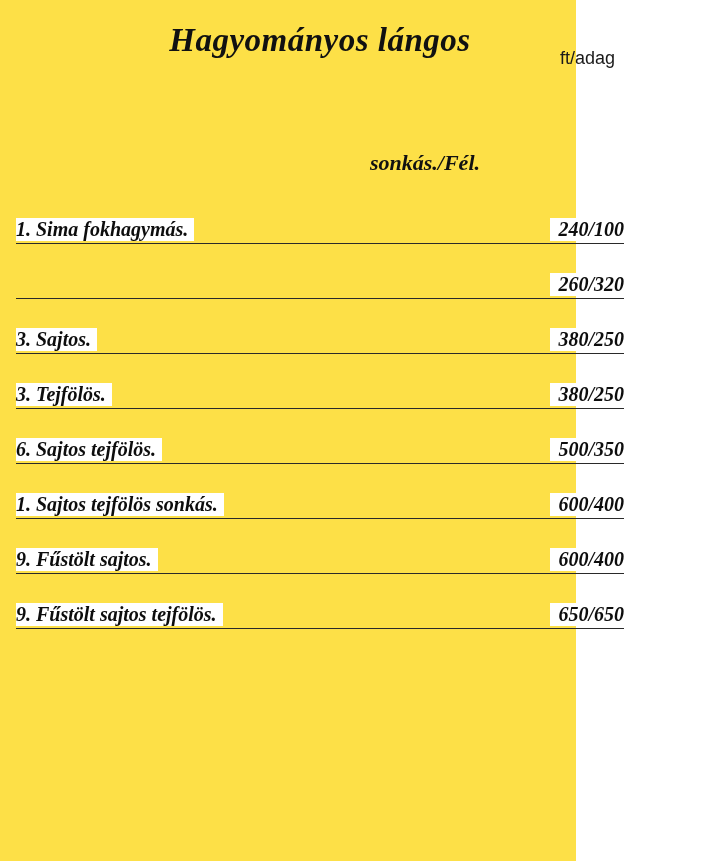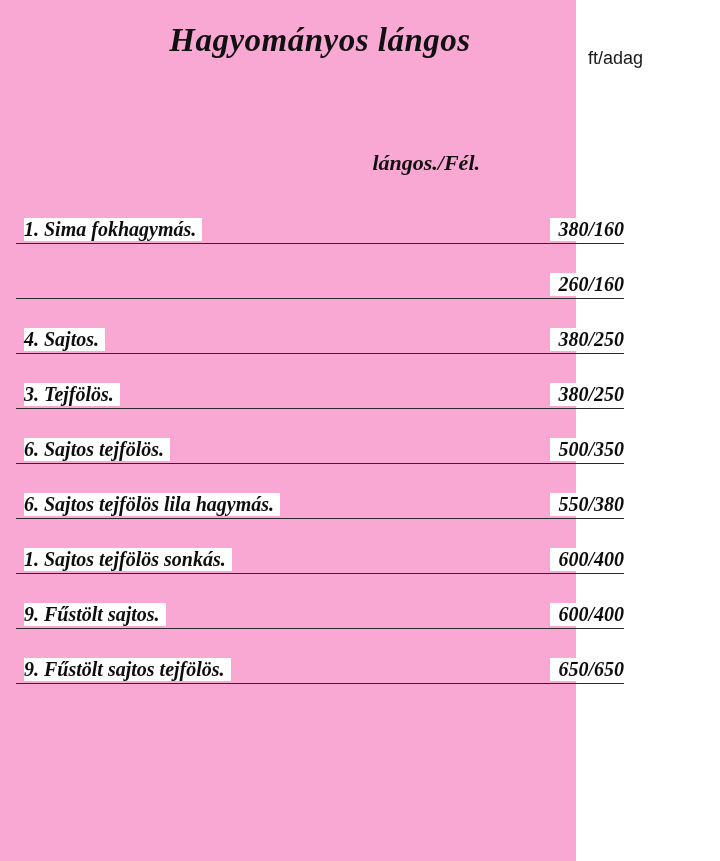--- a/index.html
+++ b/index.html
@@ -13,21 +13,21 @@
     position: relative;
     font-family: "Liberation Serif", serif;
     color: #000000;
     overflow: hidden;
   }
 
   .page {
     position: relative;
     width: 576px;
     height: 861px;
-    background: #f9a8d4;
+    background: #fde047;
   }
 
   .title {
     position: absolute;
     left: 0;
     top: 22px;
     width: 640px;
     text-align: center;
     font-family: "Liberation Serif", serif;
     font-style: italic;
@@ -39,21 +39,20 @@
 
   .unit {
     position: absolute;
     left: 560px;
     top: 48px;
     font-family: "Liberation Sans", sans-serif;
     font-size: 18px;
     font-style: normal;
     font-weight: normal;
     color: #1a1a1a;
-    margin-left: 28px;
   }
 
   .price-header {
     position: absolute;
     right: 96px;
     top: 150px;
     font-family: "Liberation Serif", serif;
     font-style: italic;
     font-weight: bold;
     font-size: 22px;
@@ -75,21 +74,21 @@
   .row .rule {
     position: absolute;
     left: 0;
     right: 0;
     bottom: 16px;
     border-bottom: 1px solid #2a2a2a;
   }
 
   .row .name {
     position: absolute;
-    left: 8px;
+    left: 0;
     bottom: 19px;
     background: #ffffff;
     padding-right: 6px;
     font-family: "Liberation Serif", serif;
     font-style: italic;
     font-weight: bold;
     font-size: 20px;
     white-space: nowrap;
     color: #0d0d0d;
   }
@@ -118,58 +117,53 @@
 </style>
 </head>
 <body>
 
 <div class="page">
 
   <div class="title">Hagyományos lángos</div>
 
   <div class="unit">ft/adag</div>
 
-  <div class="price-header">lángos./Fél.</div>
+  <div class="price-header">sonkás./Fél.</div>
 
   <div class="menu">
 
     <div class="row">
       <div class="rule"></div>
       <div class="name"><span>1. Sima fokhagymás.</span></div>
-      <div class="price">380/160</div>
+      <div class="price">240/100</div>
     </div>
 
     <div class="row">
       <div class="rule"></div>
-      <div class="price">260/160</div>
+      <div class="price">260/320</div>
     </div>
 
     <div class="row">
       <div class="rule"></div>
-      <div class="name"><span>4. Sajtos.</span></div>
+      <div class="name"><span>3. Sajtos.</span></div>
       <div class="price">380/250</div>
     </div>
 
     <div class="row">
       <div class="rule"></div>
       <div class="name"><span>3. Tejfölös.</span></div>
       <div class="price">380/250</div>
     </div>
 
     <div class="row">
       <div class="rule"></div>
       <div class="name"><span>6. Sajtos tejfölös.</span></div>
       <div class="price">500/350</div>
     </div>
 
-    <div class="row">
-      <div class="rule"></div>
-      <div class="name"><span>6. Sajtos tejfölös lila hagymás.</span></div>
-      <div class="price">550/380</div>
-    </div>
 
     <div class="row">
       <div class="rule"></div>
       <div class="name"><span>1. Sajtos tejfölös sonkás.</span></div>
       <div class="price">600/400</div>
     </div>
 
     <div class="row">
       <div class="rule"></div>
       <div class="name"><span>9. Fűstölt sajtos.</span></div>

